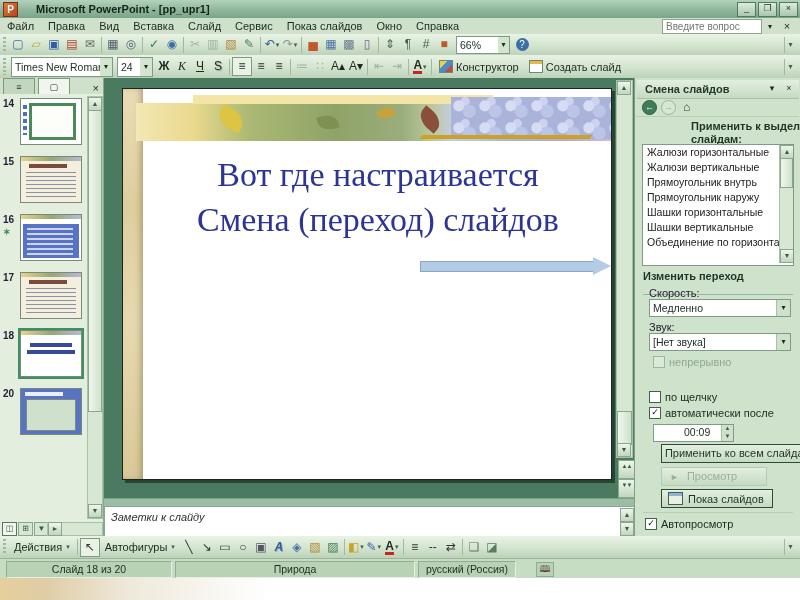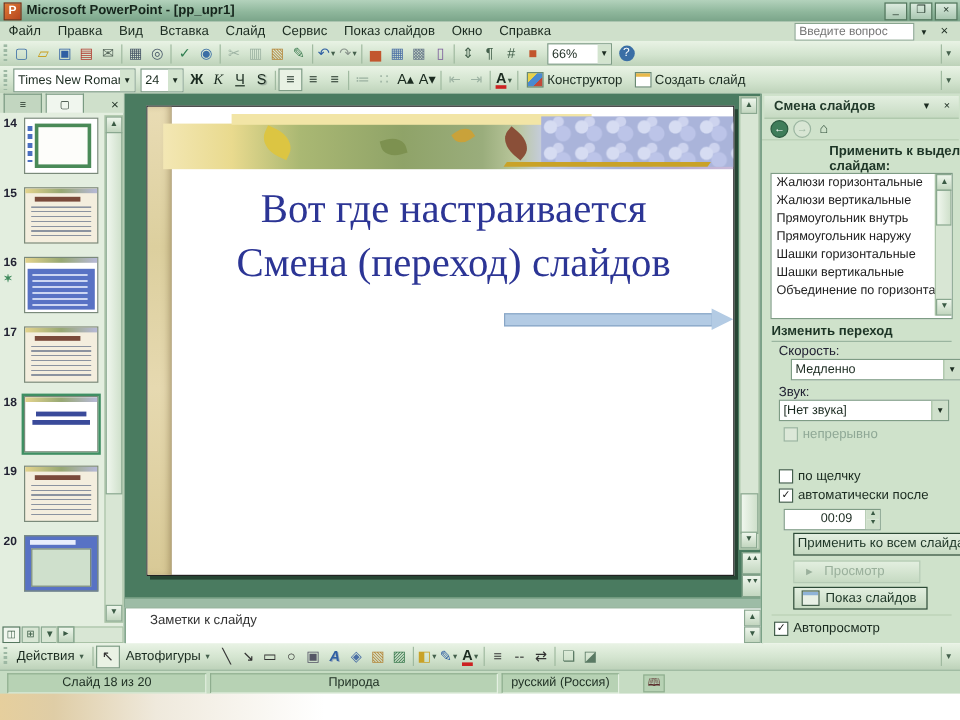--- a/index.html
+++ b/index.html
@@ -6,21 +6,21 @@
   #app{position:relative;width:800px;height:600px;overflow:hidden;
        font-family:"Liberation Sans",sans-serif;font-size:11px;color:#1b2b20;
        background:#fff;user-select:none;}
 
   
   .titlebar{position:absolute;left:0;top:0;width:800px;height:18px;
     background:linear-gradient(180deg,#b3d2bc 0%,#8fb79c 55%,#7aa489 100%);
     border-bottom:1px solid #6a947a;display:flex;align-items:center;}
   .ppt-ico{width:13px;height:13px;margin:0 4px 0 3px;background:linear-gradient(135deg,#e07b35,#b5441f);
     color:#fff;font-weight:bold;font-size:10px;line-height:13px;text-align:center;border:1px solid #7c2d12;}
-  .title-text{font-weight:bold;font-size:11px;color:#15241b;}
+  .title-text{font-weight:bold;font-size:11px;color:#15241b;margin-left:14px;}
   .winbtns{position:absolute;right:2px;top:2px;display:flex;gap:2px;}
   .wbtn{width:17px;height:13px;border:1px solid #55785f;background:linear-gradient(180deg,#dcebdf,#a9c7b1);
     font-size:9px;line-height:11px;text-align:center;color:#23372a;}
 
   
   .menubar{position:absolute;left:0;top:18px;width:800px;height:16px;background:#cfe0cb;
     display:flex;align-items:center;border-bottom:1px solid #b6cbb3;}
   .menu-item{padding:0 7px;line-height:16px;white-space:nowrap;}
   .askbox{position:absolute;right:38px;top:1px;width:92px;height:13px;background:#fff;
     border:1px solid #8aa690;color:#7c8f83;font-size:10px;padding:0 3px;line-height:13px;}
@@ -139,21 +139,21 @@
   #vsb .up{top:0;left:0;} 
   #vsb .vthumb{position:absolute;left:0;top:330px;width:13px;height:32px;
     background:linear-gradient(90deg,#f0f7ee,#cfe0cb);border:1px solid #8aa890;}
   #vsb .down{bottom:0;left:0;}
   .dblbtn{position:absolute;left:514px;width:15px;height:17px;border:1px solid #8aa890;
     background:linear-gradient(180deg,#eef6ec,#c2d6bf);text-align:center;}
   .dbl{display:block;font-size:6px;line-height:7px;letter-spacing:-1px;color:#3a5a44;padding-top:2px;}
   #prev-slide{top:382px;} #next-slide{top:401px;}
   .splitter{position:absolute;left:0;top:420px;width:530px;height:8px;background:#9dbca6;border-top:1px solid #7ba287;}
   #notes{position:absolute;left:0;top:428px;width:530px;height:30px;background:#fff;border:1px solid #86a88e;}
-  .notes-text{position:absolute;left:20px;top:4px;color:#333;}
+  .notes-text{position:absolute;left:6px;top:4px;color:#333;font-style:italic;}
   #notes .sb-btn{left:auto;right:1px;}
   #notes .nup{top:1px;} #notes .ndown{bottom:1px;}
 
   
   #task-pane{position:absolute;left:634px;top:78px;width:166px;height:458px;background:#cfe2cb;
     border-left:1px solid #7ba287;}
   .tp-header{position:absolute;left:2px;top:2px;right:2px;height:18px;display:flex;align-items:center;
     background:linear-gradient(180deg,#e3efe0,#c6dac2);border-bottom:1px solid #a9c2a6;}
   .tp-title{padding-left:8px;font-weight:bold;color:#223a2b;}
   .tp-hbtn{width:14px;height:14px;text-align:center;line-height:13px;font-size:9px;margin-right:3px;}
@@ -167,27 +167,27 @@
   #tr-list{position:absolute;left:7px;top:66px;width:150px;height:120px;background:#fff;
     border:1px solid #7e9c85;overflow:hidden;}
   .tr-item{height:15px;line-height:15px;padding-left:4px;font-size:10.5px;white-space:nowrap;color:#222;}
   .tr-item.sel{background:#74a388;color:#fff;}
   #tr-sb{position:absolute;right:0;top:0;width:13px;height:118px;background:#d8e6d4;border-left:1px solid #a9c2a6;}
   #tr-sb .up{top:0;left:0;}
   #tr-sb .trthumb{position:absolute;left:0;top:13px;width:11px;height:28px;
     background:linear-gradient(90deg,#f0f7ee,#cfe0cb);border:1px solid #8aa890;}
   #tr-sb .down{bottom:0;left:0;}
   .tp-section{position:absolute;left:8px;right:8px;font-weight:bold;color:#1d3526;
-    border-bottom:1px solid #9ab5a0;padding-bottom:2px;}
+    border-bottom:1px solid #9ab5a0;padding-bottom:12px;}
   #sec-modify{top:192px;} #sec-advance{top:296px;}
   .tp-label{position:absolute;left:14px;color:#223;}
   #lbl-speed{top:209px;} #lbl-sound{top:243px;}
   .tp-combo{position:absolute;left:14px;width:140px;height:16px;background:#fff;border:1px solid #7e9c85;
     display:flex;align-items:center;}
-  #cb-speed{top:221px;margin-left:10px;} #cb-sound{top:255px;}
+  #cb-speed{top:221px;} #cb-sound{top:255px;}
   .tp-combo .cval{flex:1;padding-left:3px;font-size:10.5px;}
   .tp-combo .carr{width:13px;height:100%;background:#cfe0cb;border-left:1px solid #a9c2a6;
     text-align:center;font-size:8px;line-height:15px;}
   .chkrow{position:absolute;display:flex;align-items:center;gap:4px;}
   .chk{width:10px;height:10px;background:#fff;border:1px solid #44604c;font-size:9px;line-height:9px;
     text-align:center;color:#111;}
   .chkrow.disabled .chk{background:#dce8d8;border-color:#9ab5a0;}
   .chkrow.disabled span{color:#8fa896;}
   #chk-loop{left:18px;top:278px;} #chk-click{left:14px;top:313px;}
   #chk-auto{left:14px;top:329px;} #chk-autoprev{left:10px;top:440px;}
@@ -451,27 +451,20 @@
           </div>
         </div>
         <div class="thumb-row">
           <div class="thumb-num">18</div>
           <div class="thumb v-title selected">
             <div class="t-tl1"></div>
             <div class="t-tl2"></div>
           </div>
         </div>
         <div class="thumb-row">
-          <div class="thumb-num">19</div>
-          <div class="thumb v-beige-text">
-            <div class="t-title"></div>
-            <div class="t-lines"></div>
-          </div>
-        </div>
-        <div class="thumb-row">
           <div class="thumb-num">20</div>
           <div class="thumb v-blue-screenshot">
             <div class="t-bluetitle"></div>
             <div class="t-greenbox"></div>
           </div>
         </div>
       </div>
     <div id="panel-sb">
       <div class="sb-btn up">▲</div>
       <div class="sb-thumb"></div>

